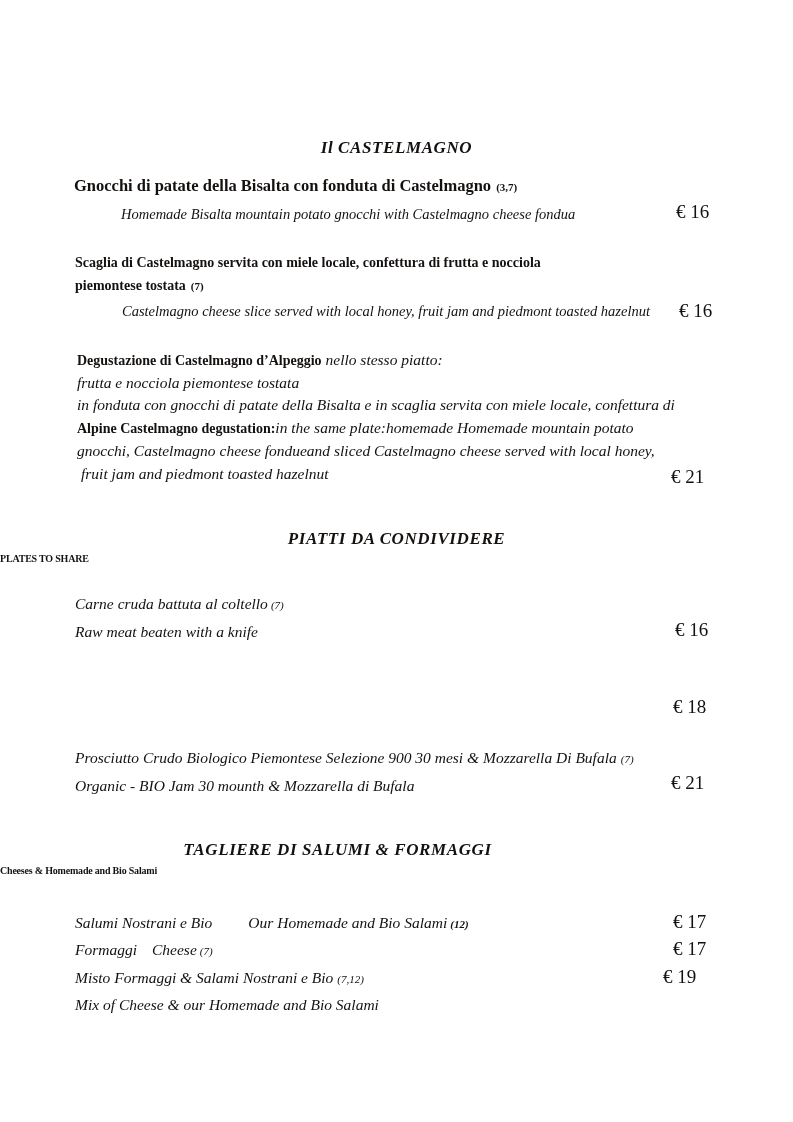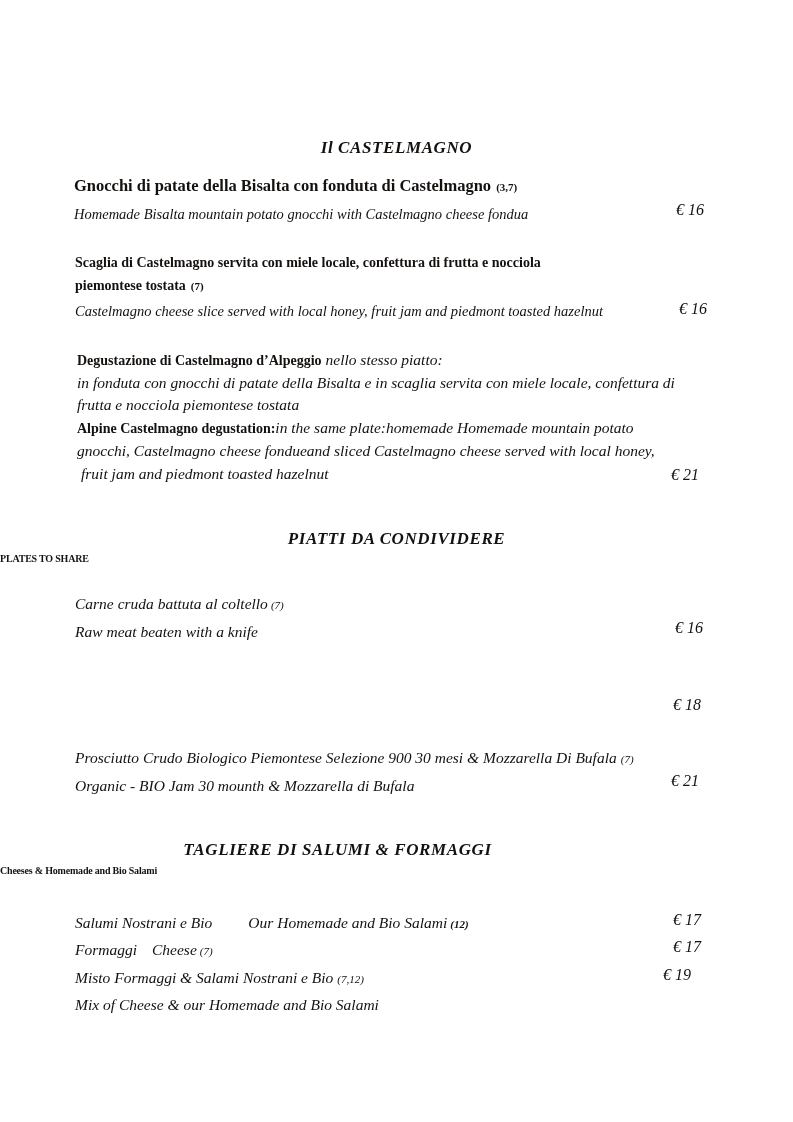--- a/index.html
+++ b/index.html
@@ -48,39 +48,39 @@
     font-size: 16.5px;
     font-style: normal;
   }
   .it-name-italic {
     font-weight: bold;
     font-size: 14px;
   }
   .desc {
     font-style: italic;
     font-size: 14.5px;
+    margin-left: 47px;
   }
   .desc-lg {
     font-style: italic;
     font-size: 15.5px;
   }
   .allerg {
     font-size: 11px;
     font-style: normal;
     font-weight: bold;
   }
   .allerg-it {
     font-size: 11px;
     font-style: italic;
     font-weight: normal;
   }
   .price {
     position: absolute;
-    font-style: italic;
-    font-size: 16px;
+    font-size: 19px;
     white-space: nowrap;
   }
 
   
   .abs { position: absolute; }
 </style>
 </head>
 <body>
 
 <div class="page">
@@ -110,24 +110,24 @@
       <span class="desc">Castelmagno cheese slice served with local honey, fruit jam and piedmont toasted hazelnut</span>
     </div>
   </div>
   <div class="price abs" style="left:679px; top:300px;">€ 16</div>
 
   <div class="abs" style="left:77px; top:349px; width:625px;">
     <div class="line">
       <span class="it-name-italic">Degustazione di Castelmagno d’Alpeggio</span><span class="desc-lg"> nello stesso piatto:</span>
     </div>
     <div class="line">
-      <span class="desc-lg">in fonduta con gnocchi di patate della Bisalta e in scaglia servita con miele locale, confettura di</span>
+      <span class="desc-lg">frutta e nocciola piemontese tostata</span>
     </div>
     <div class="line">
-      <span class="desc-lg">frutta e nocciola piemontese tostata</span>
+      <span class="desc-lg">in fonduta con gnocchi di patate della Bisalta e in scaglia servita con miele locale, confettura di</span>
     </div>
     <div class="line">
       <span class="it-name-italic">Alpine Castelmagno degustation:</span><span class="desc-lg">in the same plate:homemade Homemade mountain potato</span>
     </div>
     <div class="line">
       <span class="desc-lg">gnocchi, Castelmagno cheese fondueand sliced Castelmagno cheese served  with local honey,</span>
     </div>
     <div class="line" style="padding-left:4px;">
       <span class="desc-lg">fruit jam and piedmont toasted hazelnut</span>
     </div>

